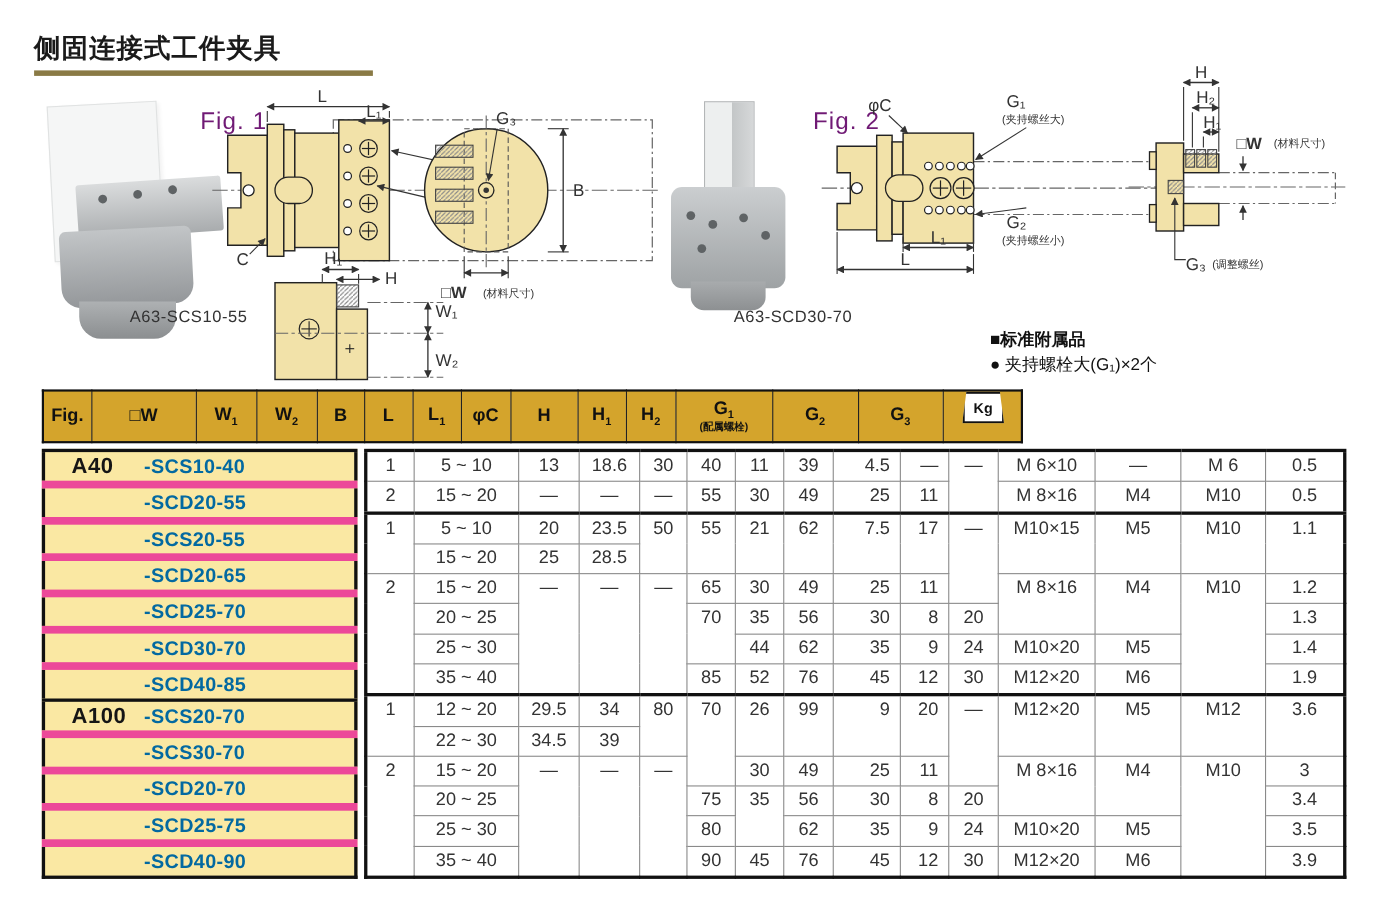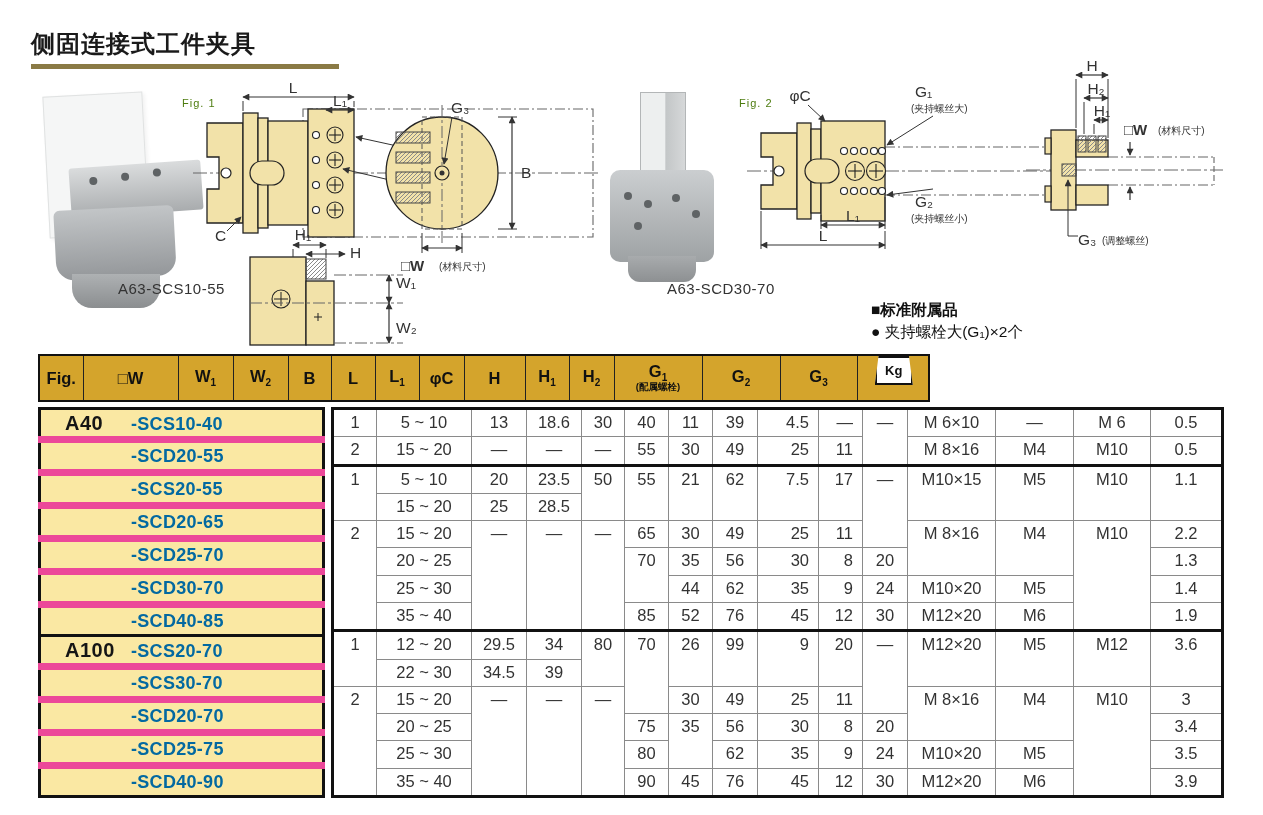--- a/index.html
+++ b/index.html
@@ -1,23 +1,23 @@
 <!DOCTYPE html>
 <html><head>
 <meta charset="utf-8">
 <style>
   html,body{margin:0;padding:0;width:1263px;height:815px;background:#fff;overflow:hidden;
     font-family:"Liberation Sans","DejaVu Sans",sans-serif;}
   
   #page-title{position:absolute;left:31px;top:28px;font-size:24px;font-weight:900;color:#1a1a1a;letter-spacing:1px;}
   #title-rule{position:absolute;left:31px;top:64px;width:308px;height:5px;background:#8a7a45;}
-  .figlabel{position:absolute;font-size:11px;color:#4d7c0f;letter-spacing:1px;}
+  .figlabel{position:absolute;font-size:22px;color:#701a75;letter-spacing:1px;}
   .photocap{position:absolute;font-size:15px;color:#333;letter-spacing:0.5px;}
   
-  #acc-note{position:absolute;left:871px;top:299px;font-size:15.5px;color:#111;line-height:22px;}
+  #acc-note{position:absolute;left:900px;top:299px;font-size:15.5px;color:#111;line-height:22px;}
   #acc-note .t{font-weight:bold;}
   
   .ph{position:absolute;}
   .ph div{position:absolute;}
   .plate{left:4px;top:2px;width:98px;height:140px;background:#f5f6f6;border:1px solid #e0e2e2;transform:rotate(-3deg);box-shadow:2px 2px 4px rgba(0,0,0,.06);}
   .jaw{left:28px;top:72px;width:132px;height:50px;background:linear-gradient(180deg,#dadcdd,#a9acae);border-radius:3px;transform:rotate(-4deg);}
   .cyl1{left:13px;top:116px;width:120px;height:70px;background:linear-gradient(180deg,#c2c5c7,#94979a);border-radius:6px 6px 18px 18px;transform:rotate(-3deg);}
   .cyl1b{left:30px;top:182px;width:88px;height:34px;background:linear-gradient(180deg,#aeb1b3,#8b8e90);border-radius:0 0 20px 20px;}
   .bar2{left:34px;top:0;width:44px;height:92px;background:linear-gradient(90deg,#edefef 55%,#c3c6c7 56%,#d6d8d9);border:1px solid #b3b6b7;}
   .clamp2{left:4px;top:78px;width:104px;height:92px;background:linear-gradient(180deg,#cbced0,#9ea2a4);border-radius:10px;}
@@ -442,21 +442,21 @@
             <td class="col-w2" rowspan="4">—</td>
             <td class="col-b" rowspan="4">—</td>
             <td class="col-l">65</td>
             <td class="col-l1">30</td>
             <td class="col-c">49</td>
             <td class="col-h">25</td>
             <td class="col-h1">11</td>
             <td class="col-g1" rowspan="2">M 8×16</td>
             <td class="col-g2" rowspan="2">M4</td>
             <td class="col-g3" rowspan="4">M10</td>
-            <td class="col-kg">2.2</td>
+            <td class="col-kg">1.2</td>
           </tr>
           <tr>
             <td class="col-w">20 ~ 25</td>
             <td class="col-l" rowspan="2">70</td>
             <td class="col-l1">35</td>
             <td class="col-c">56</td>
             <td class="col-h">30</td>
             <td class="col-h1">8</td>
             <td class="col-h2">20</td>
             <td class="col-kg">1.3</td>

